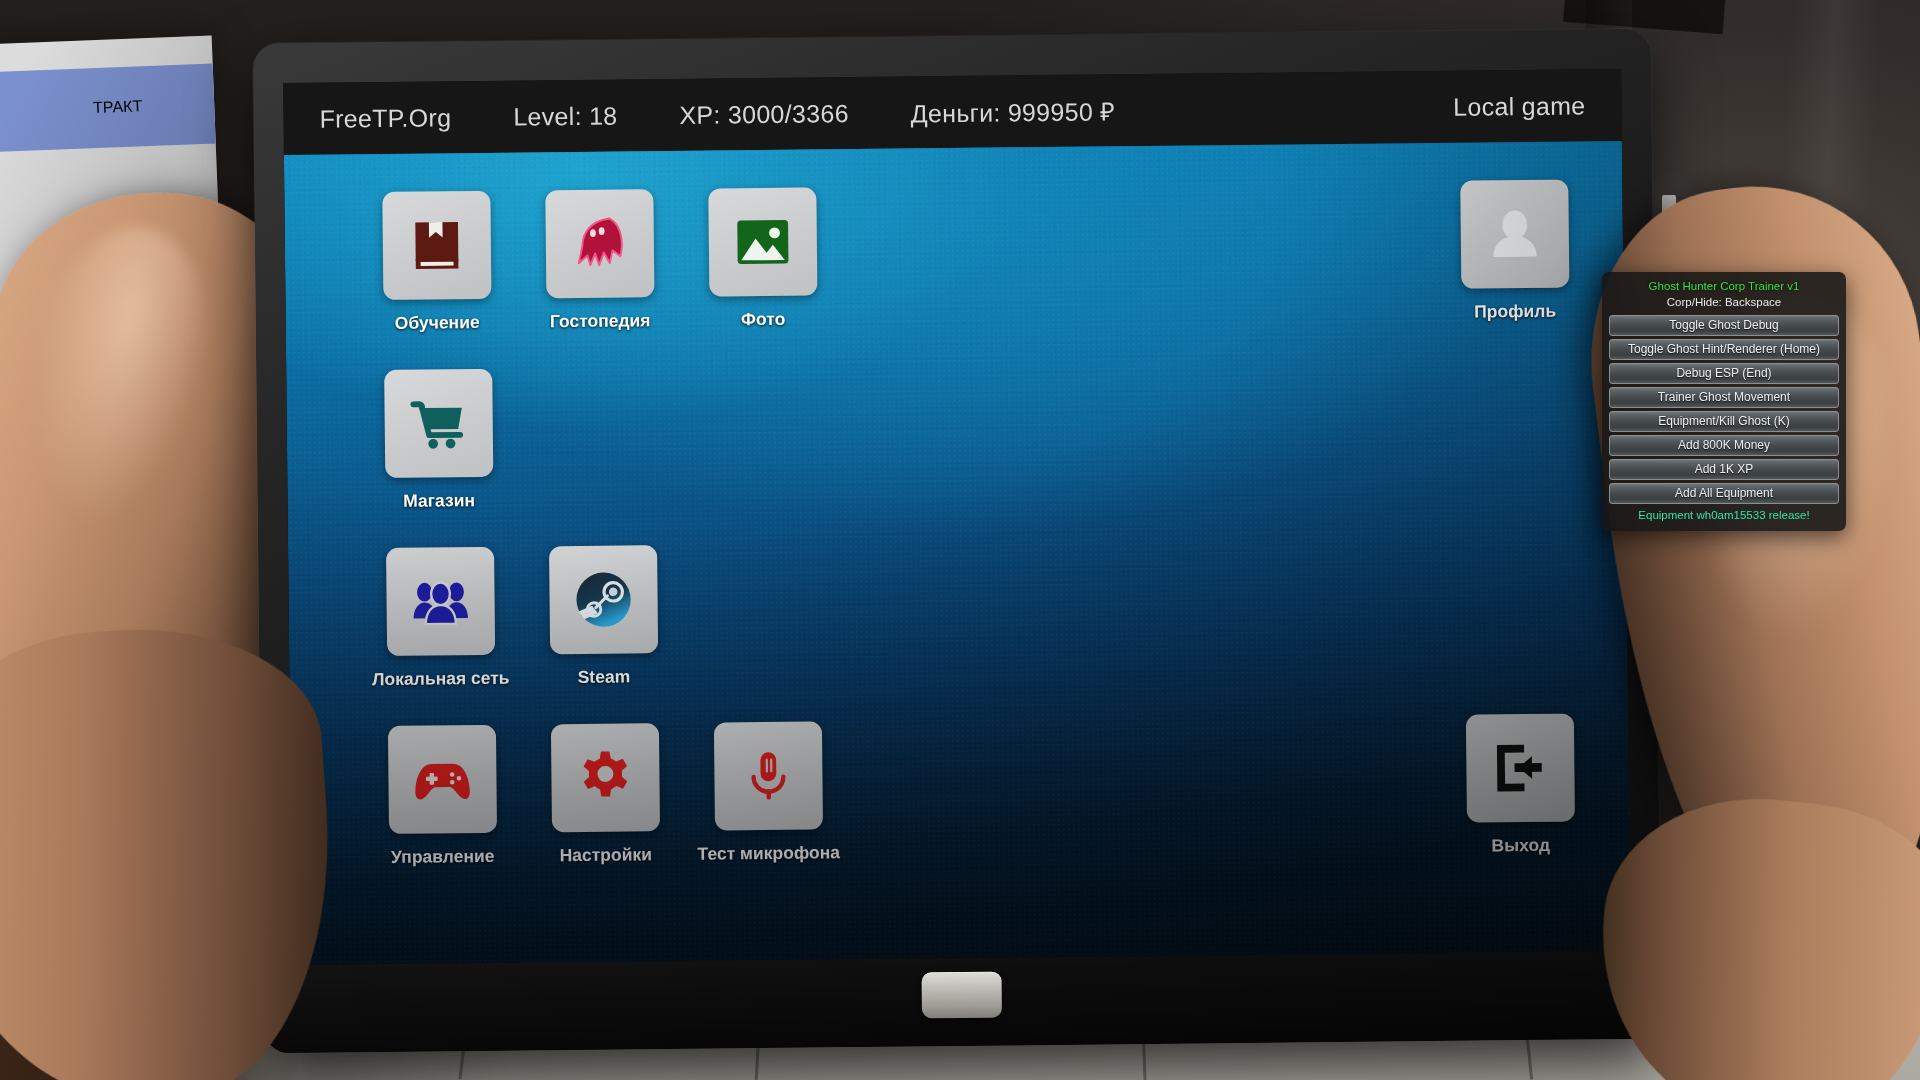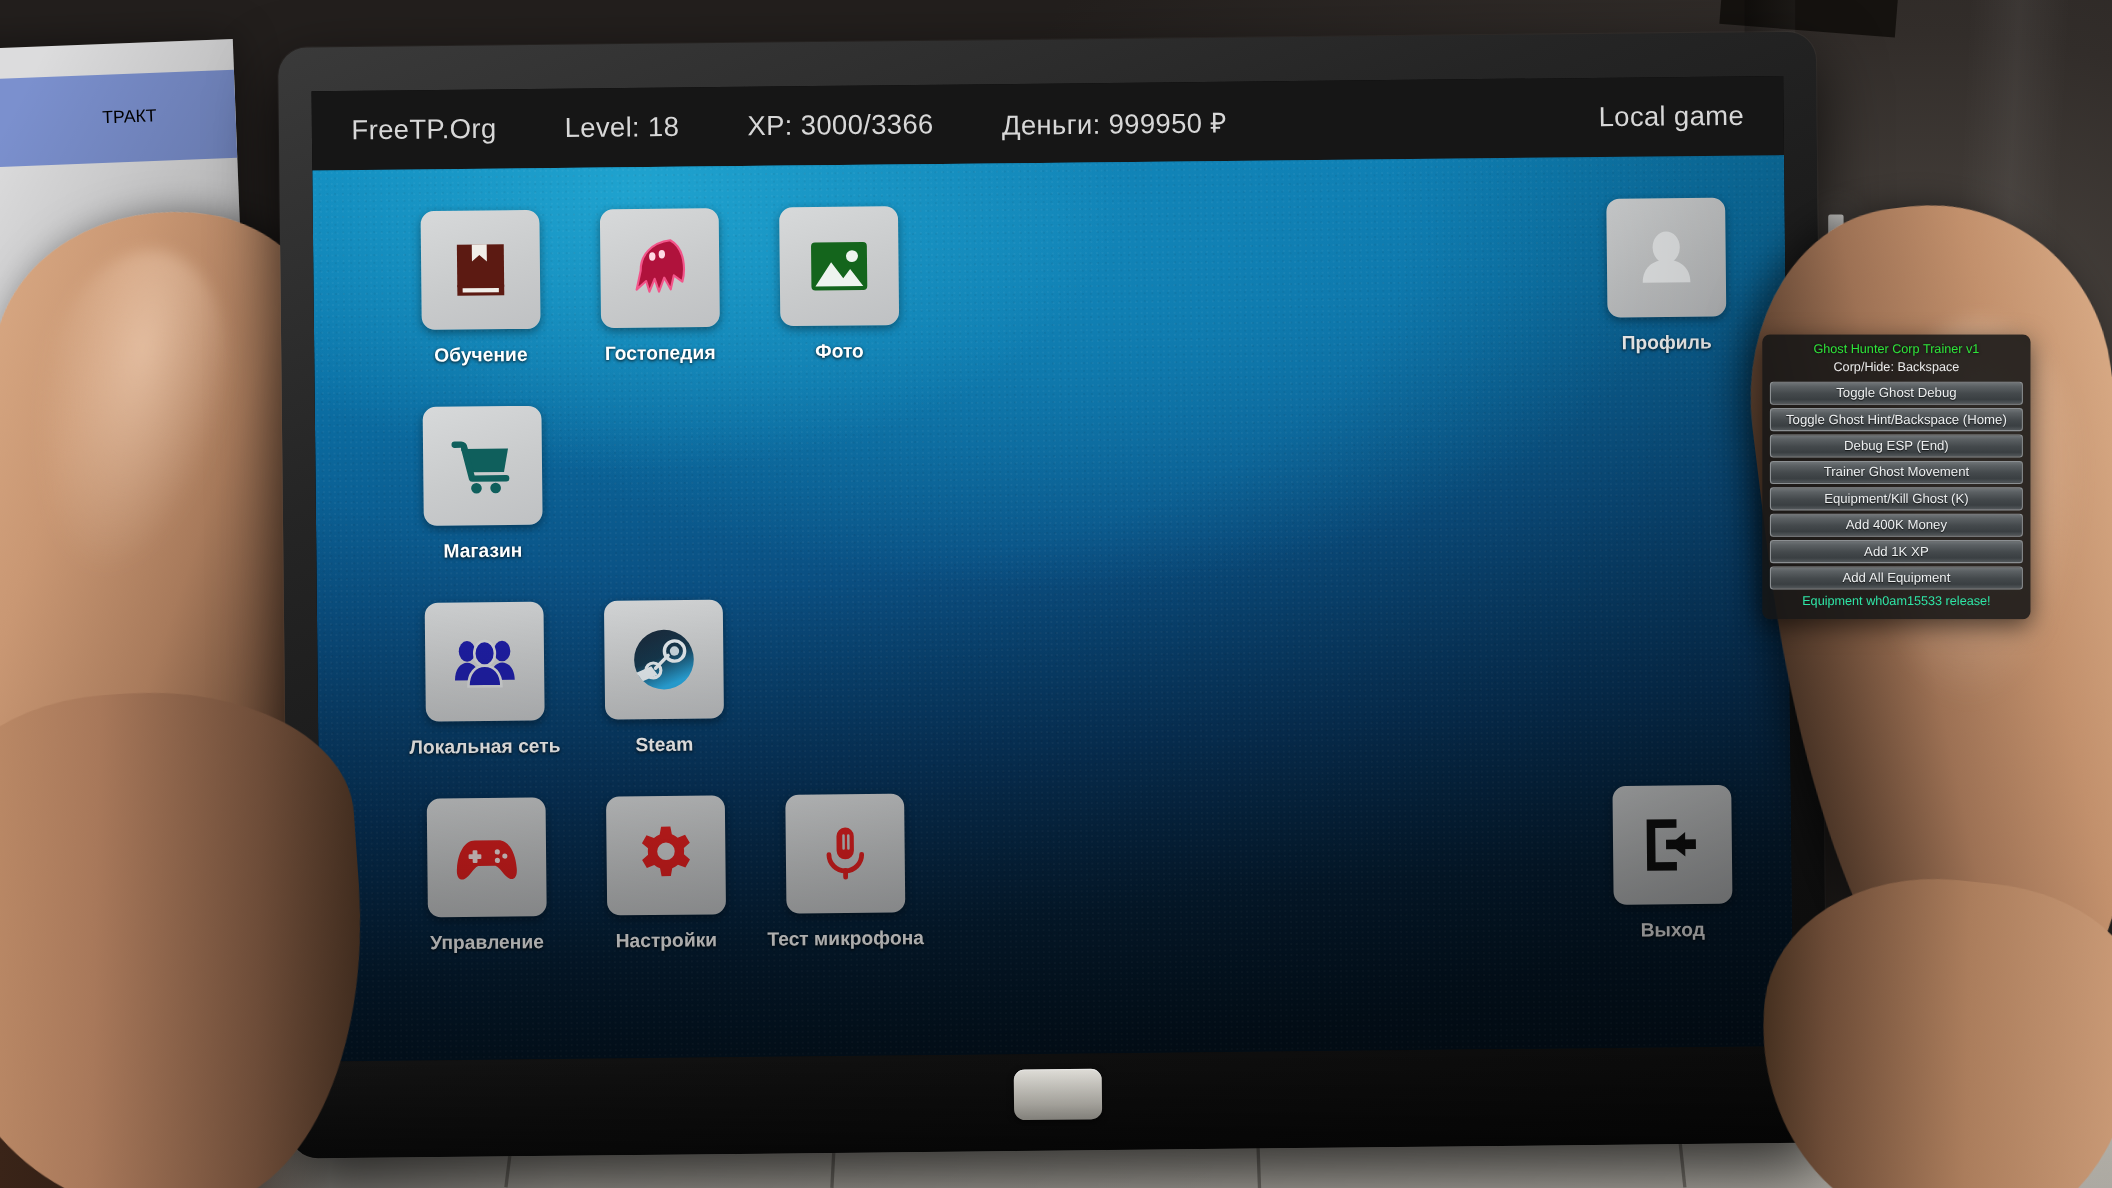--- a/index.html
+++ b/index.html
@@ -246,21 +246,20 @@
   }
 
   
   #trainer {
     position: absolute; left: 1602px; top: 272px; width: 244px;
     background: rgba(22,22,22,0.88);
     border-radius: 7px;
     padding: 7px 7px 8px 7px;
     box-shadow: 0 6px 22px rgba(0,0,0,0.6);
     font-family: "Liberation Sans", sans-serif;
-    margin-top: 32px;
   }
   #trainer-title {
     text-align: center;
     color: #2fe53a;
     font-size: 11.5px;
     line-height: 15px;
     text-shadow: 0 0 3px rgba(0,0,0,0.9);
   }
   #trainer-subtitle {
     text-align: center;
@@ -504,25 +503,25 @@
   <div class="hand" id="hand-right"></div>
   <div class="hand" id="hand-right-hi"></div>
   <div class="hand" id="hand-right-lower"></div>
 
   <div id="trainer">
     <div id="trainer-title">Ghost Hunter Corp Trainer v1</div>
     <div id="trainer-subtitle">Corp/Hide: Backspace</div>
 
     <div id="trainer-buttons">
       <button class="trainer-btn">Toggle Ghost Debug</button>
-      <button class="trainer-btn">Toggle Ghost Hint/Backspace (Home)</button>
+      <button class="trainer-btn">Toggle Ghost Hint/Renderer (Home)</button>
       <button class="trainer-btn">Debug ESP (End)</button>
       <button class="trainer-btn">Trainer Ghost Movement</button>
       <button class="trainer-btn">Equipment/Kill Ghost (K)</button>
-      <button class="trainer-btn">Add 400K Money</button>
+      <button class="trainer-btn">Add 800K Money</button>
       <button class="trainer-btn">Add 1K XP</button>
       <button class="trainer-btn">Add All Equipment</button>
     </div>
 
     <div id="trainer-footer">Equipment wh0am15533 release!</div>
   </div>
 
 </div>
 
 </body></html>

